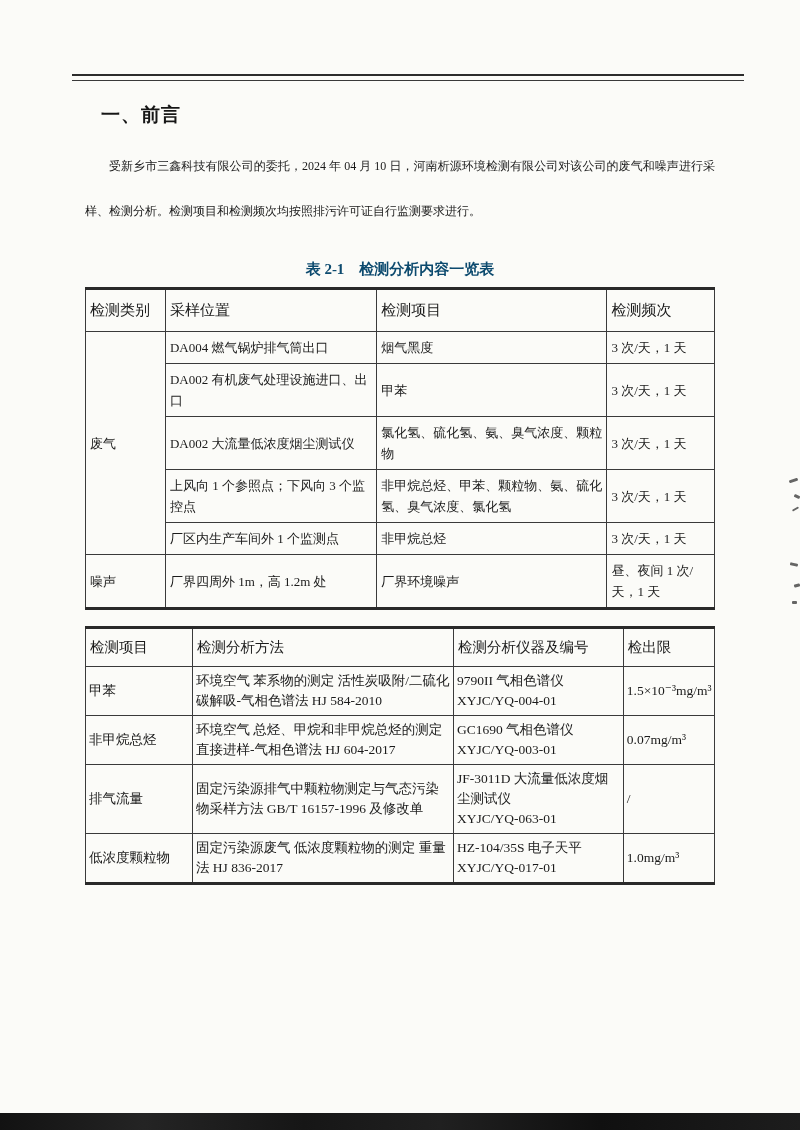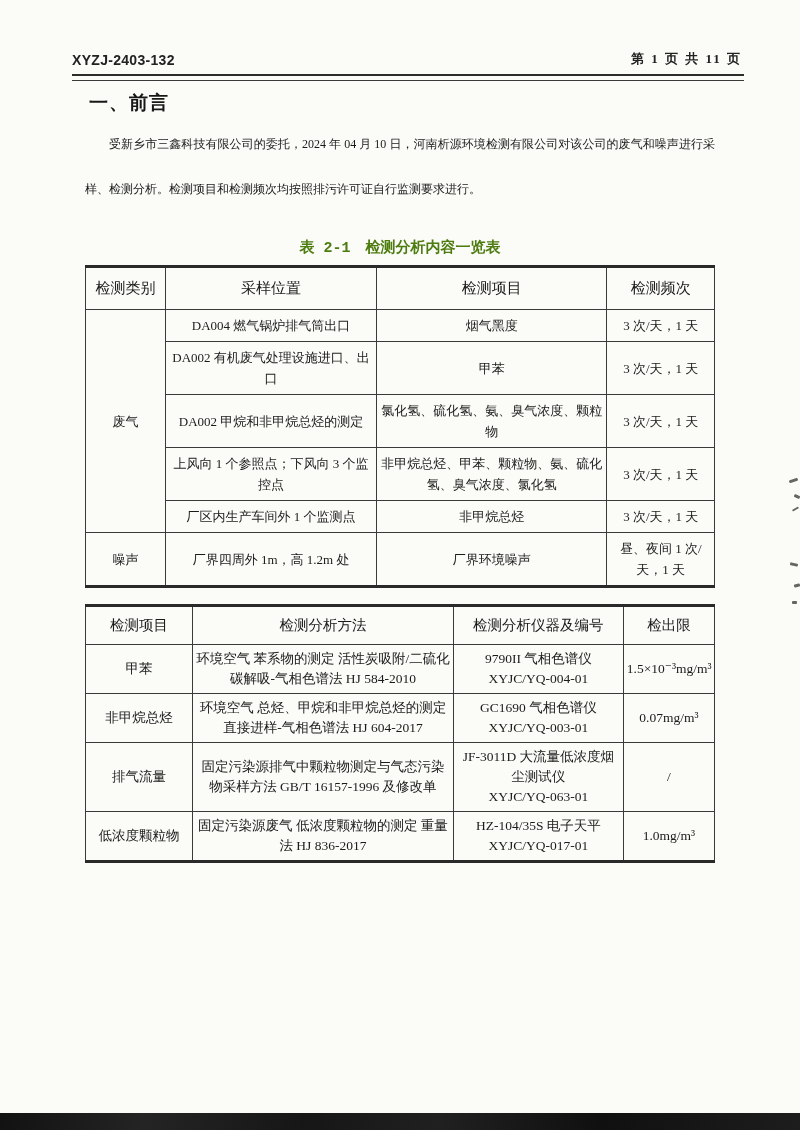--- a/index.html
+++ b/index.html
@@ -19,39 +19,39 @@
   }
   .page-info { font-size:13px; color:#222; letter-spacing:2px; font-weight:bold; }
   .hdr-rule {
     position:absolute; top:74px; left:72px; right:56px; height:4px;
     border-top:2.5px solid #2c2c2c; border-bottom:1.5px solid #3a3a3a;
   }
   
   .content { position:absolute; top:86px; left:85px; width:630px; }
   .sec-heading {
     font-family:"Liberation Sans","DejaVu Sans",sans-serif;
-    font-weight:bold; font-size:19px; color:#161616; margin:4px; letter-spacing:1px;
+    font-weight:bold; font-size:19px; color:#161616; margin:16px; letter-spacing:1px;
   }
   .body-p {
     font-size:12px; line-height:45px; margin:6px 0 0 0;
     text-indent:2em; text-align:justify; color:#1a1a1a;
   }
   .tbl-title {
-    font-family:Liberation Mono, monospace;
+    font-family:Liberation Serif, serif;
     font-weight:bold; font-size:15px; text-align:center; margin:14px 0 8px 0;
-    color:#4d7c0f;
+    color:#0c4a6e;
   }
   
   table {
     width:100%; border-collapse:collapse; table-layout:fixed;
     border-top:3px solid #2a2a2a; border-bottom:3px solid #2a2a2a;
     border-left:1.5px solid #3a3a3a; border-right:1.5px solid #3a3a3a;
   }
   th, td {
-    border:1px solid #3a3a3a; text-align:center; vertical-align:middle;
+    border:1px solid #3a3a3a; text-align:left; vertical-align:middle;
     font-weight:normal; color:#1b1b1b; padding:5px 4px;
   }
   .t2 th { font-size:15px; padding:11px 4px; }
   .t2 td { font-size:13px; line-height:21px; }
   .t3 th { font-size:14.5px; padding:9px 4px; }
   .t3 td { font-size:13.5px; line-height:20px; padding:4px 3px; }
   .pre { white-space:pre-line; }
   .gap-s { height:12px; }
   .gap-m { height:16px; }
   
@@ -65,24 +65,20 @@
   .m3 { right:1px; top:508px; width:7px;  height:2px; transform:rotate(-30deg); }
   .m4 { right:2px; top:563px; width:8px;  height:3px; transform:rotate(12deg); }
   .m5 { right:0;   top:584px; width:6px;  height:3px; transform:rotate(-15deg); }
   .m6 { right:3px; top:601px; width:5px;  height:3px; }
 </style>
 </head>
 <body>
 
 <div class="page">
 
-  <div class="hdr">
-    <span class="doc-no">XYZJ-2403-132</span>
-    <span class="page-info">第 1 页 共 11 页</span>
-  </div>
   <div class="hdr-rule"></div>
 
   <div class="content">
 
     <h1 class="sec-heading">一、前言</h1>
     <p class="body-p">受新乡市三鑫科技有限公司的委托，2024 年 04 月 10 日，河南析源环境检测有限公司对该公司的废气和噪声进行采样、检测分析。检测项目和检测频次均按照排污许可证自行监测要求进行。</p>
 
     <div class="gap-s"></div>
 
     <div class="tbl-title">表 2-1　检测分析内容一览表</div>
@@ -106,21 +102,21 @@
         <td>DA004 燃气锅炉排气筒出口</td>
         <td>烟气黑度</td>
         <td>3 次/天，1 天</td>
       </tr>
       <tr>
         <td>DA002 有机废气处理设施进口、出口</td>
         <td>甲苯</td>
         <td>3 次/天，1 天</td>
       </tr>
       <tr>
-        <td>DA002 甲烷和非甲烷总烃的测定</td>
+        <td>DA002 大流量低浓度烟尘测试仪</td>
         <td>氯化氢、硫化氢、氨、臭气浓度、颗粒物</td>
         <td>3 次/天，1 天</td>
       </tr>
       <tr>
         <td>上风向 1 个参照点；下风向 3 个监控点</td>
         <td>非甲烷总烃、甲苯、颗粒物、氨、硫化氢、臭气浓度、氯化氢</td>
         <td>3 次/天，1 天</td>
       </tr>
       <tr>
         <td>厂区内生产车间外 1 个监测点</td>

